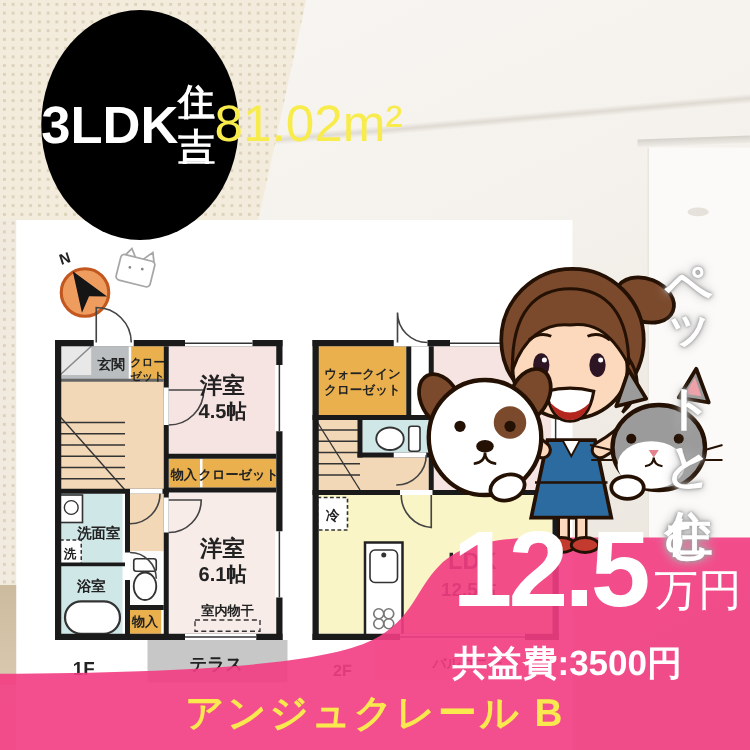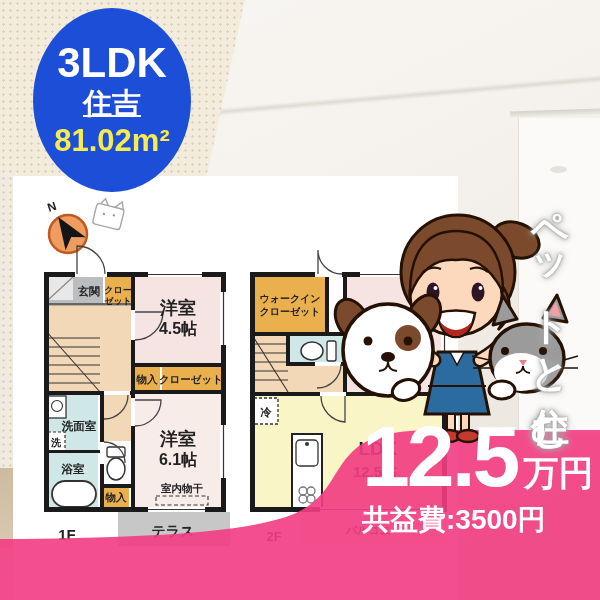--- a/index.html
+++ b/index.html
@@ -26,40 +26,40 @@
   .cabinet-rail{position:absolute;left:510px;top:110px;width:90px;height:6px;z-index:0;
          background:linear-gradient(#d5d1ca,#efece7);transform:rotate(-2deg);}
   .cabinet-handle{position:absolute;left:550px;top:166px;width:17px;height:7px;z-index:0;
          background:#e6e2db;border-radius:50%;}
   
   .plan-panel{position:absolute;left:13px;top:176px;width:445px;height:424px;
          background:#ffffff;z-index:2;}
   .plan-svg{position:absolute;left:0;top:0;}
   
   .badge{position:absolute;left:33px;top:8px;width:158px;height:184px;border-radius:50%;
-         background:#1d4ed8;z-index:3;display:flex;flex-direction:column;
-         align-items:center;justify-content:center;text-align:center;}
+         background:#000000;z-index:3;display:flex;flex-direction:row;
+         align-items:center;text-align:center;}
   .badge .layout{color:#fff;font-weight:bold;font-size:42px;line-height:1.05;}
   .badge .loc{color:#fff;font-weight:bold;font-size:29px;line-height:1.25;text-decoration:underline;}
-  .badge .area{color:#f8ec4d;font-weight:bold;font-size:31px;line-height:1.2;}
+  .badge .area{color:#f8ec4d;font-weight:normal;font-size:41px;line-height:1.2;}
   
   .overlay-svg{position:absolute;left:0;top:0;z-index:4;}
   
   .chars-svg{position:absolute;left:330px;top:205px;z-index:5;}
   
   .side-banner{position:absolute;left:524px;top:186px;height:270px;z-index:6;
          writing-mode:vertical-rl;text-orientation:upright;
          color:#fff;font-weight:bold;font-size:38px;letter-spacing:5px;
          text-shadow:0 0 4px #9c9c9c,0 0 9px #b9b9b9,0 0 2px #8a8a8a;}
   
   .price{position:absolute;left:362px;top:416px;width:235px;z-index:6;color:#fff;}
   .price .row{display:flex;align-items:flex-end;}
   .price .amount{font-weight:bold;font-size:86px;line-height:.95;letter-spacing:-3px;}
-  .price .unit{font-weight:bold;font-size:35px;line-height:1;margin:0 0 8px 6px;}
-  .price .fee{font-weight:bold;font-size:28px;line-height:1.1;margin-top:7px;letter-spacing:0;}
+  .price .unit{font-weight:normal;font-size:35px;line-height:1;margin:0 0 8px 6px;}
+  .price .fee{font-weight:bold;font-size:28px;line-height:1.1;margin-top:18px;letter-spacing:0;}
   
   .footer-name{position:absolute;left:0;top:550px;width:600px;z-index:6;text-align:center;
          color:#f9e94f;font-weight:bold;font-size:31px;letter-spacing:2px;}
   
   text{font-family:"Liberation Sans","DejaVu Sans",sans-serif;font-weight:bold;fill:#222;}
 </style>
 </head>
 <body>
 
 <div id="stage">
@@ -350,14 +350,15 @@
   <div class="side-banner">ペットと住む</div>
 
   <div class="price">
     <div class="row">
       <span class="amount">12.5</span>
       <span class="unit">万円</span>
     </div>
     <div class="fee">共益費:3500円</div>
   </div>
 
+  <div class="footer-name">アンジュクレール B</div>
 
 </div>
 
 </body></html>

